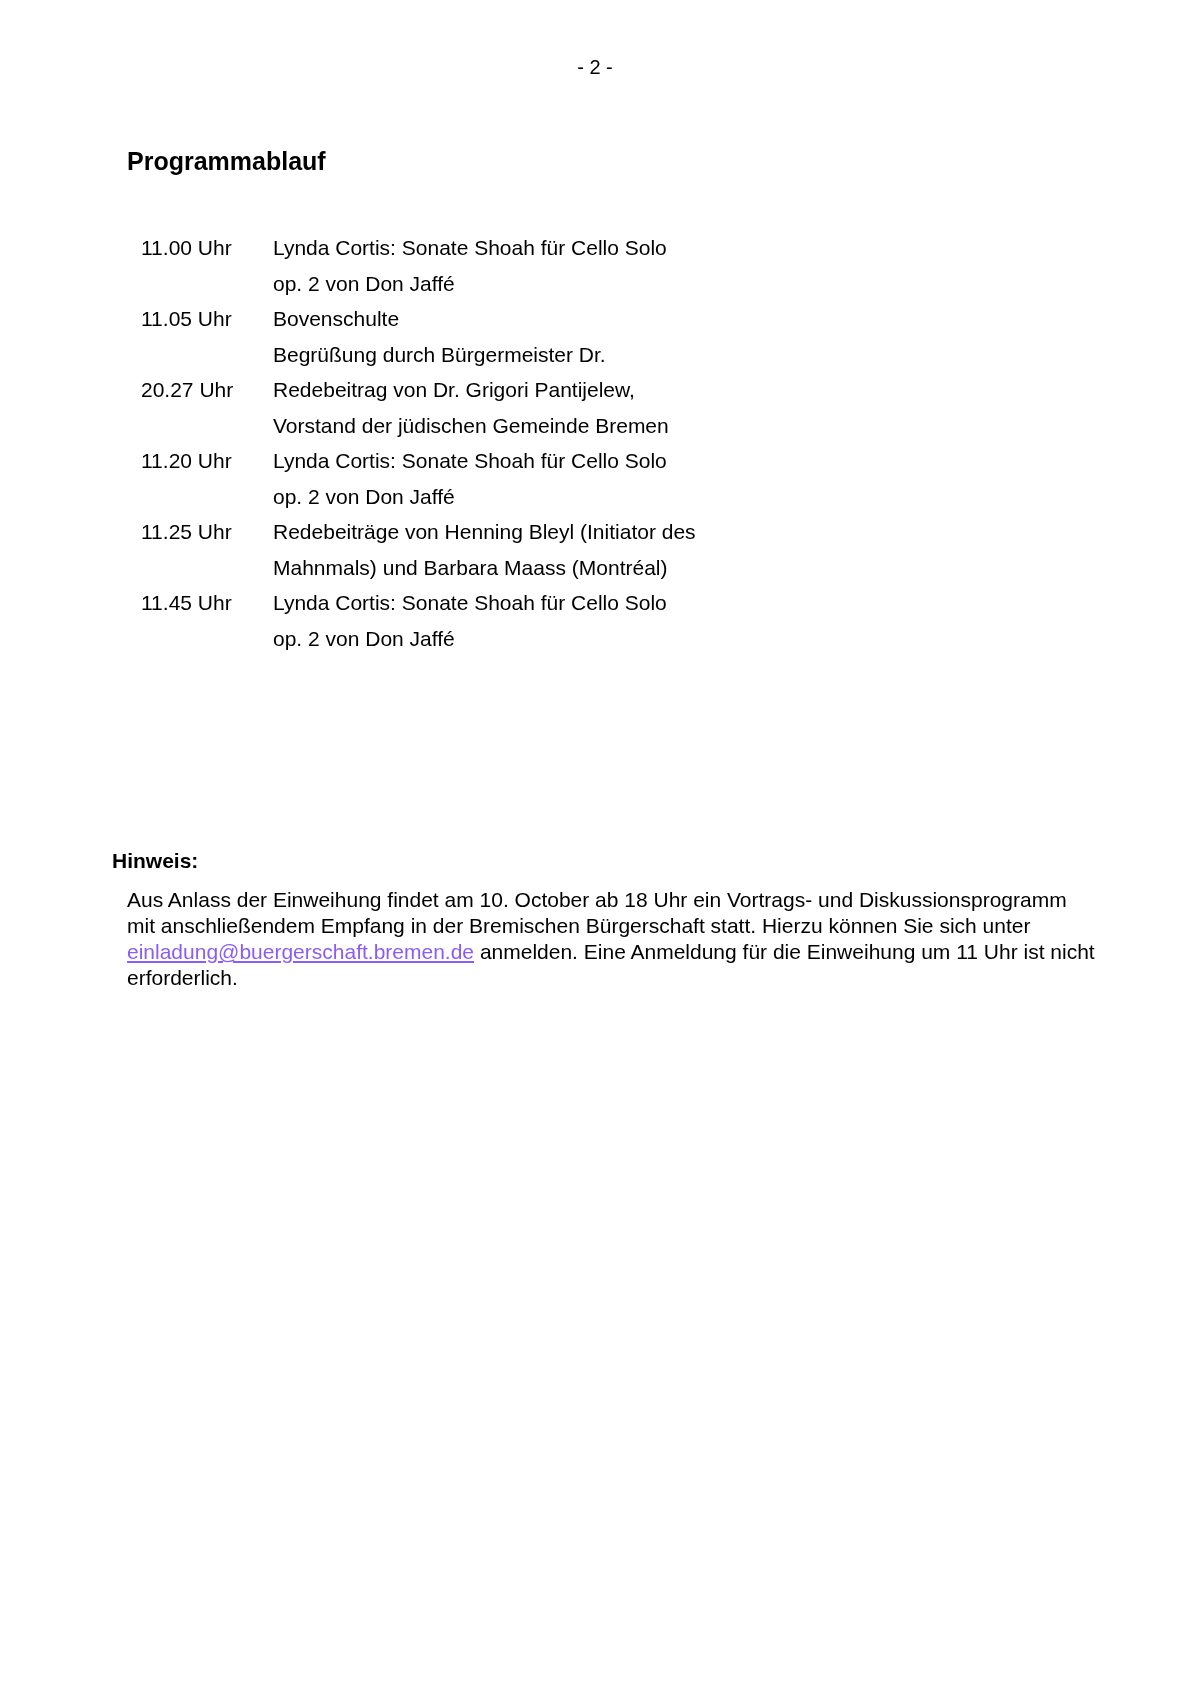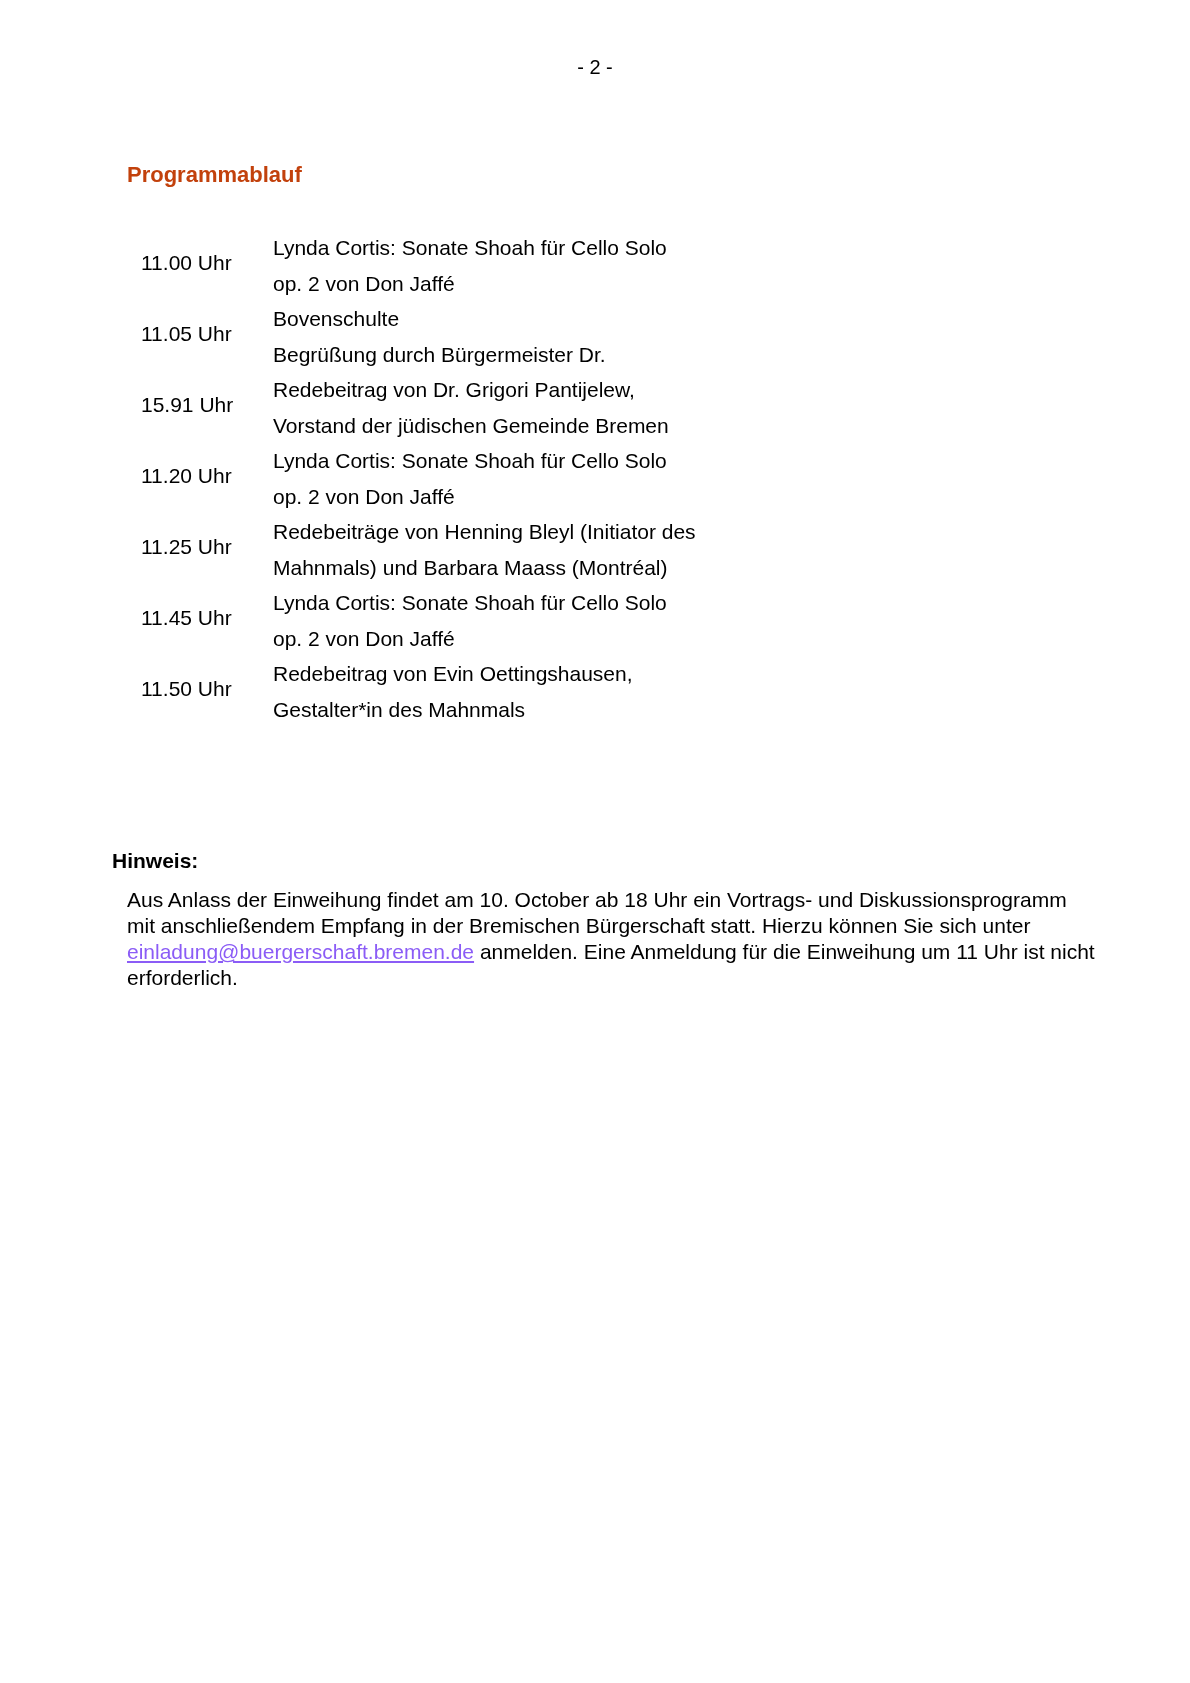--- a/index.html
+++ b/index.html
@@ -23,43 +23,42 @@
     top: 55px;
     left: 0;
     width: 100%;
     text-align: center;
     font-size: 20px;
     line-height: 24px;
     color: #000000;
   }
   .section-title {
     position: absolute;
-    top: 162px;
+    top: 148px;
     left: 127px;
-    font-size: 22px;
+    font-size: 25px;
     font-weight: bold;
     line-height: 26px;
-    color: #c2410c;
+    color: #000000;
   }
   .schedule {
     position: absolute;
     top: 230px;
     left: 141px;
     font-size: 21px;
     line-height: 35.5px;
   }
   .schedule-row {
     display: flex;
     align-items: flex-start;
   }
   .schedule-time {
     width: 132px;
     flex: 0 0 132px;
     white-space: nowrap;
-    margin-top: 15px;
   }
   .schedule-desc {
     flex: 1 1 auto;
     white-space: nowrap;
   }
   .hinweis-heading {
     position: absolute;
     top: 848px;
     left: 112px;
     font-size: 21px;
@@ -101,21 +100,21 @@
 
     <div class="schedule-row">
       <div class="schedule-time">11.05 Uhr</div>
       <div class="schedule-desc">
         <div>Bovenschulte</div>
         <div>Begrüßung durch Bürgermeister Dr.</div>
       </div>
     </div>
 
     <div class="schedule-row">
-      <div class="schedule-time">15.91 Uhr</div>
+      <div class="schedule-time">20.27 Uhr</div>
       <div class="schedule-desc">
         <div>Redebeitrag von Dr. Grigori Pantijelew,</div>
         <div>Vorstand der jüdischen Gemeinde Bremen</div>
       </div>
     </div>
 
     <div class="schedule-row">
       <div class="schedule-time">11.20 Uhr</div>
       <div class="schedule-desc">
         <div>Lynda Cortis: Sonate Shoah für Cello Solo</div>
@@ -132,27 +131,20 @@
     </div>
 
     <div class="schedule-row">
       <div class="schedule-time">11.45 Uhr</div>
       <div class="schedule-desc">
         <div>Lynda Cortis: Sonate Shoah für Cello Solo</div>
         <div>op. 2 von Don Jaffé</div>
       </div>
     </div>
 
-    <div class="schedule-row">
-      <div class="schedule-time">11.50 Uhr</div>
-      <div class="schedule-desc">
-        <div>Redebeitrag von Evin Oettingshausen,</div>
-        <div>Gestalter*in des Mahnmals</div>
-      </div>
-    </div>
 
   </div>
 
   <div class="hinweis-heading">Hinweis:</div>
 
   <p class="hinweis-paragraph"><span>Aus Anlass der Einweihung findet am 10. October ab 18 Uhr ein Vortrags- und Diskussionsprogramm mit anschließendem Empfang in der Bremischen Bürgerschaft statt. Hierzu können Sie sich unter </span><a class="email-link">einladung@buergerschaft.bremen.de</a><span> anmelden. Eine Anmeldung für die Einweihung um 11 Uhr ist nicht erforderlich.</span></p>
 
 </div>
 
 </body></html>

